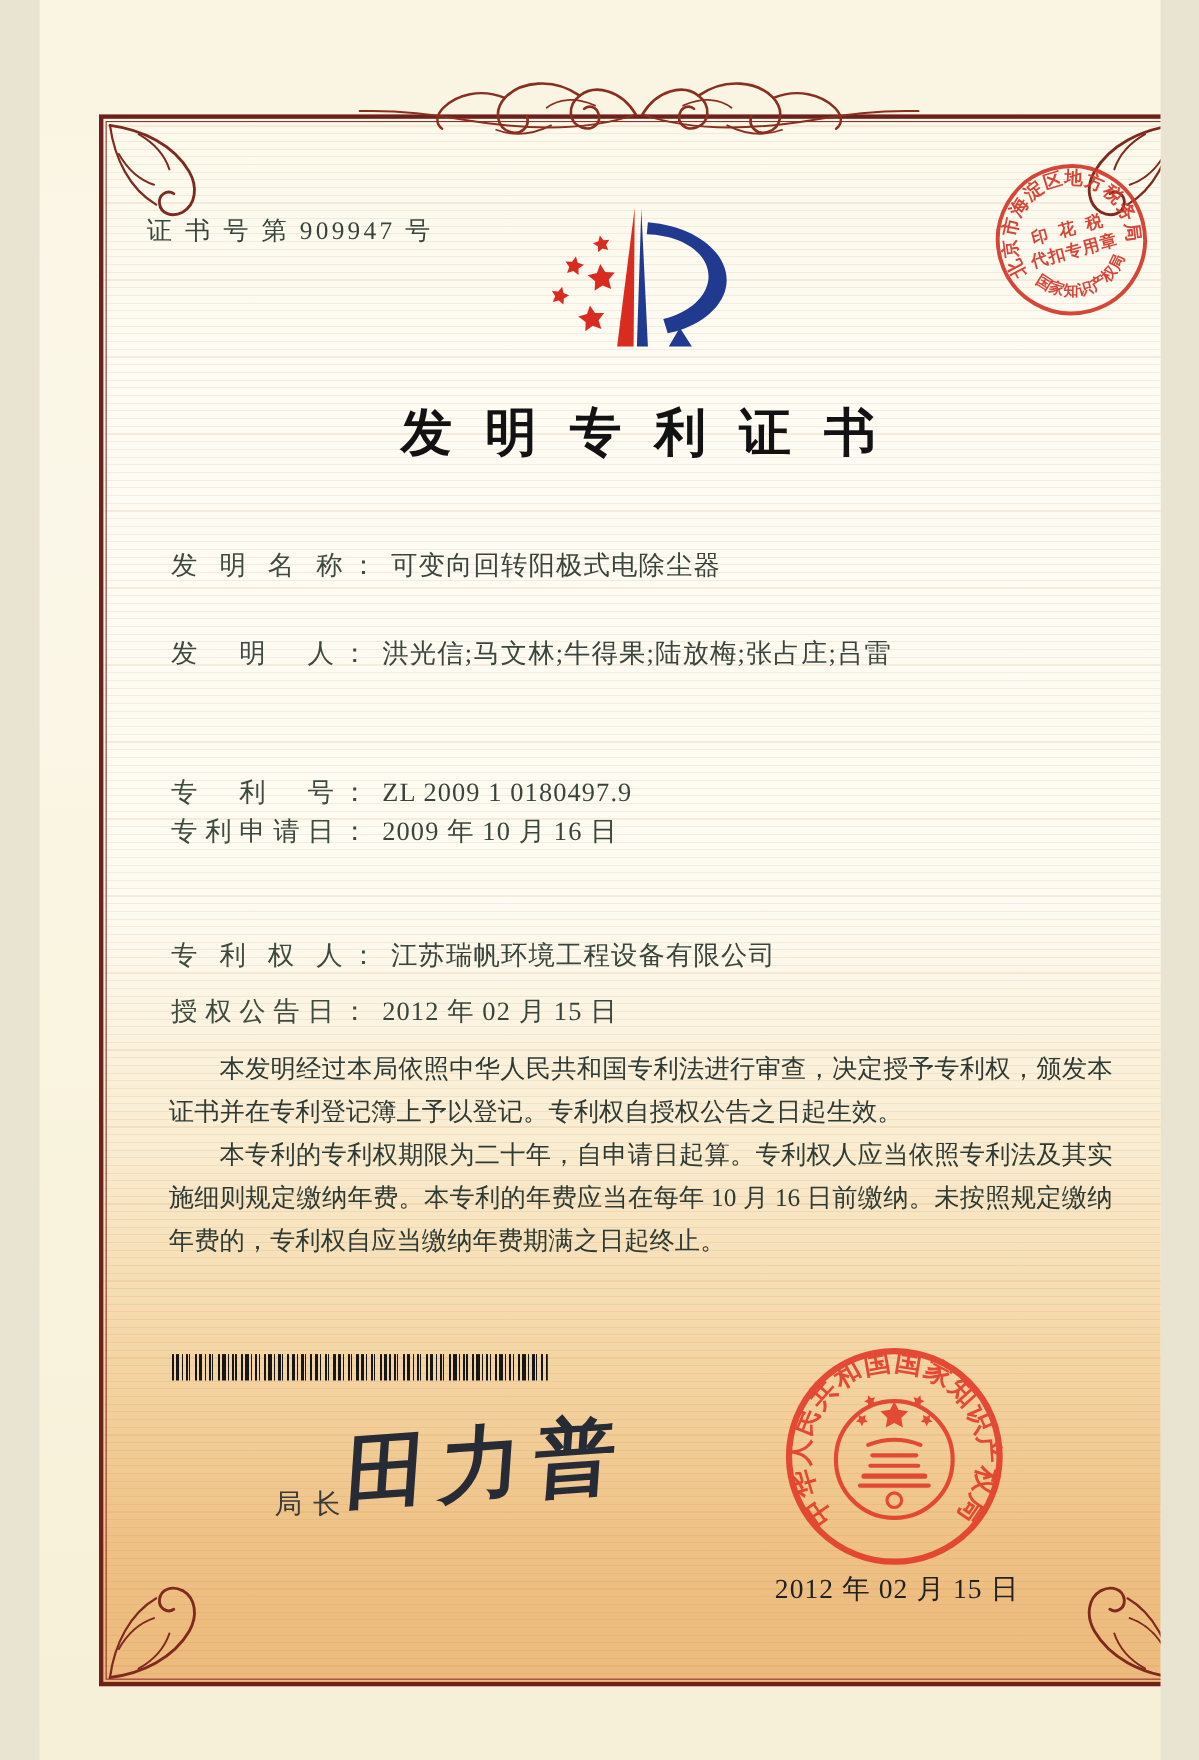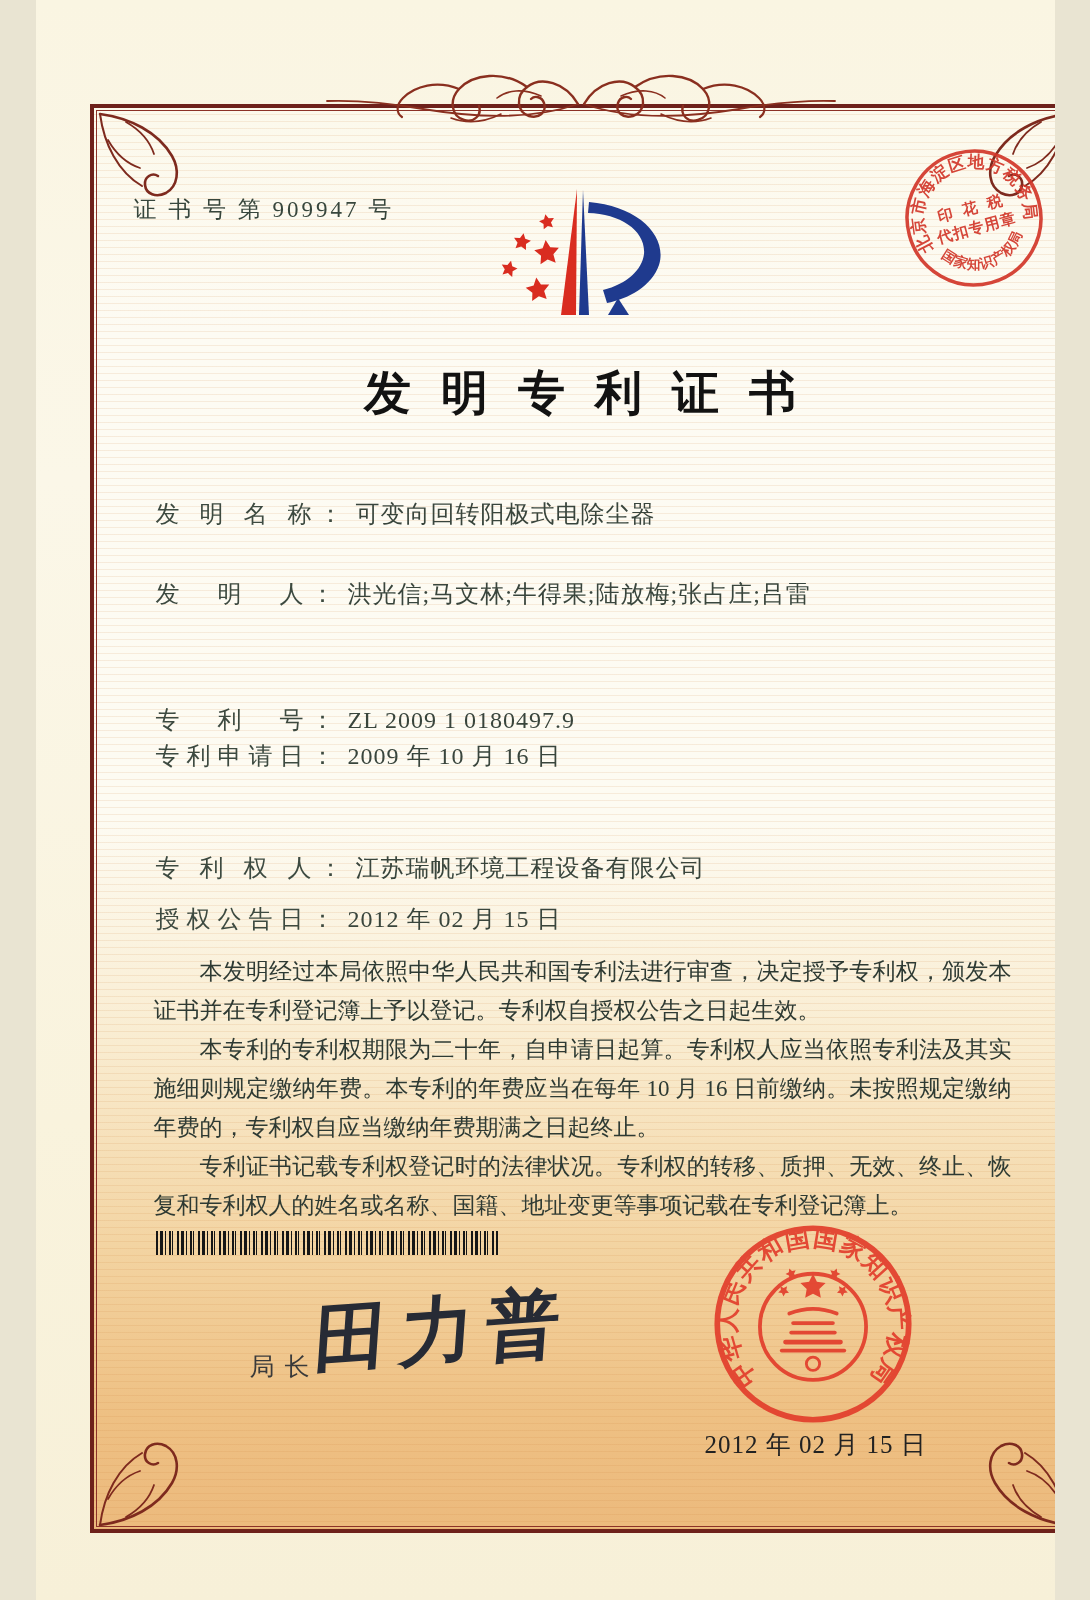--- a/index.html
+++ b/index.html
@@ -192,21 +192,20 @@
       <span class="lbl">专 利 权 人：</span><span class="val">江苏瑞帆环境工程设备有限公司</span>
     </div>
     <div class="field f5">
       <span class="lbl">授权公告日：</span><span class="val">2012 年 02 月 15 日</span>
     </div>
   </div>
 
   <div class="bodytext">
     <p>本发明经过本局依照中华人民共和国专利法进行审查，决定授予专利权，颁发本证书并在专利登记簿上予以登记。专利权自授权公告之日起生效。</p>
     <p>本专利的专利权期限为二十年，自申请日起算。专利权人应当依照专利法及其实施细则规定缴纳年费。本专利的年费应当在每年 10 月 16 日前缴纳。未按照规定缴纳年费的，专利权自应当缴纳年费期满之日起终止。</p>
-    <p>专利证书记载专利权登记时的法律状况。专利权的转移、质押、无效、终止、恢复和专利权人的姓名或名称、国籍、地址变更等事项记载在专利登记簿上。</p>
   </div>
 
   <div class="barcode"></div>
 
   <div class="director">局长</div>
   <div class="sig-name">田力普</div>
 
   <svg class="seal" width="218" height="218" viewBox="0 0 230 230">
     <defs>
       <path id="sealring" d="M 57,173 A 82,82 0 1 1 173,173"></path>

